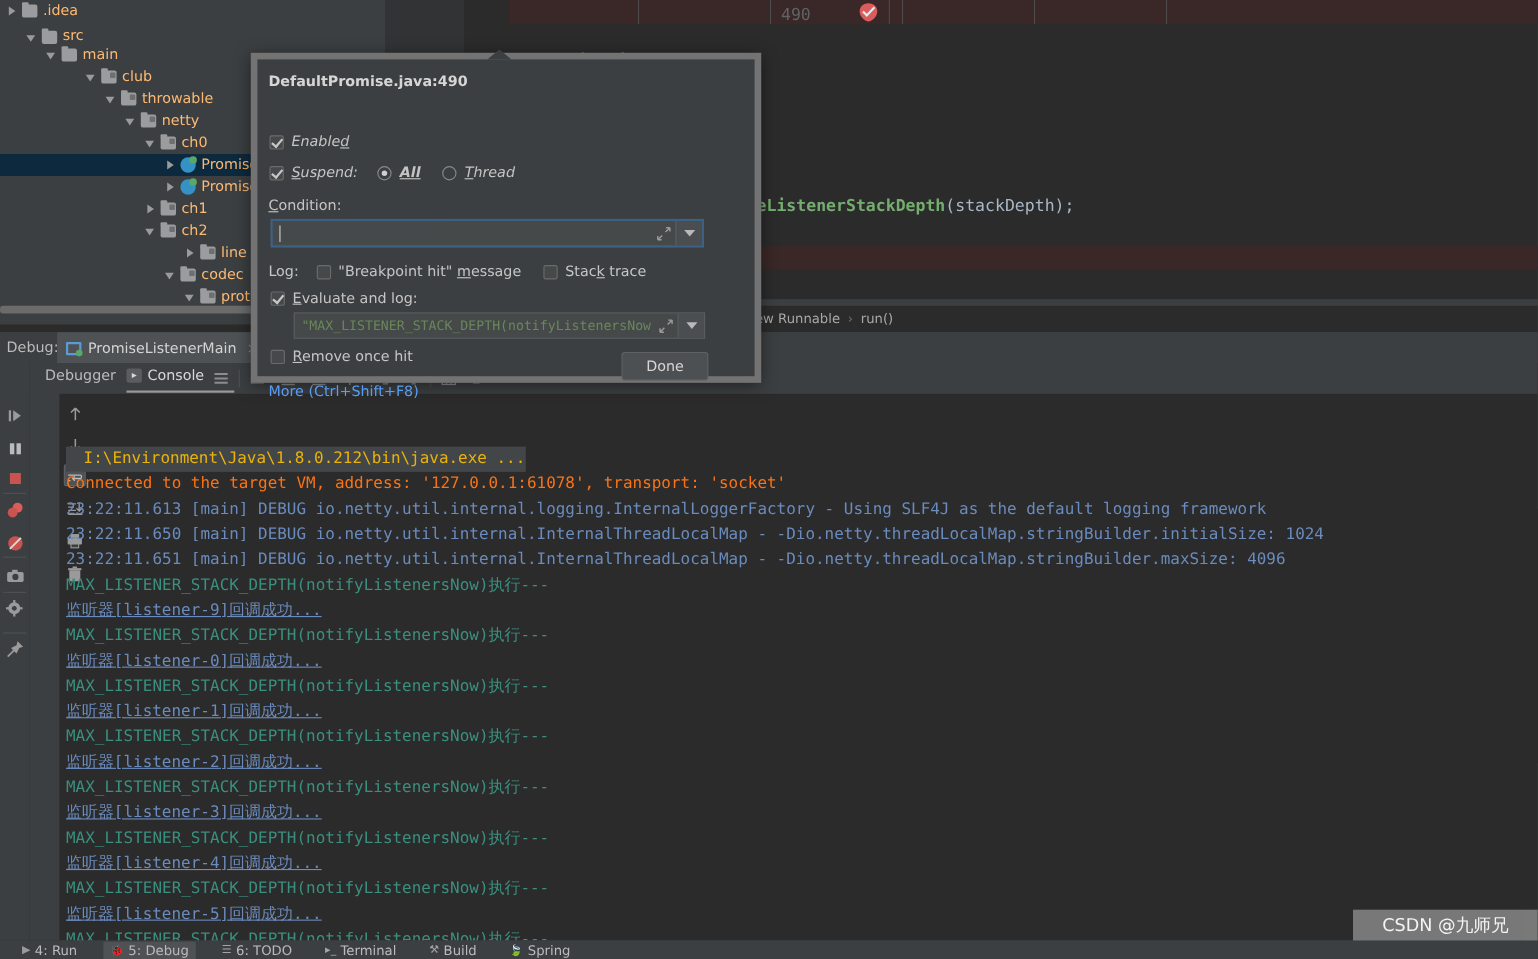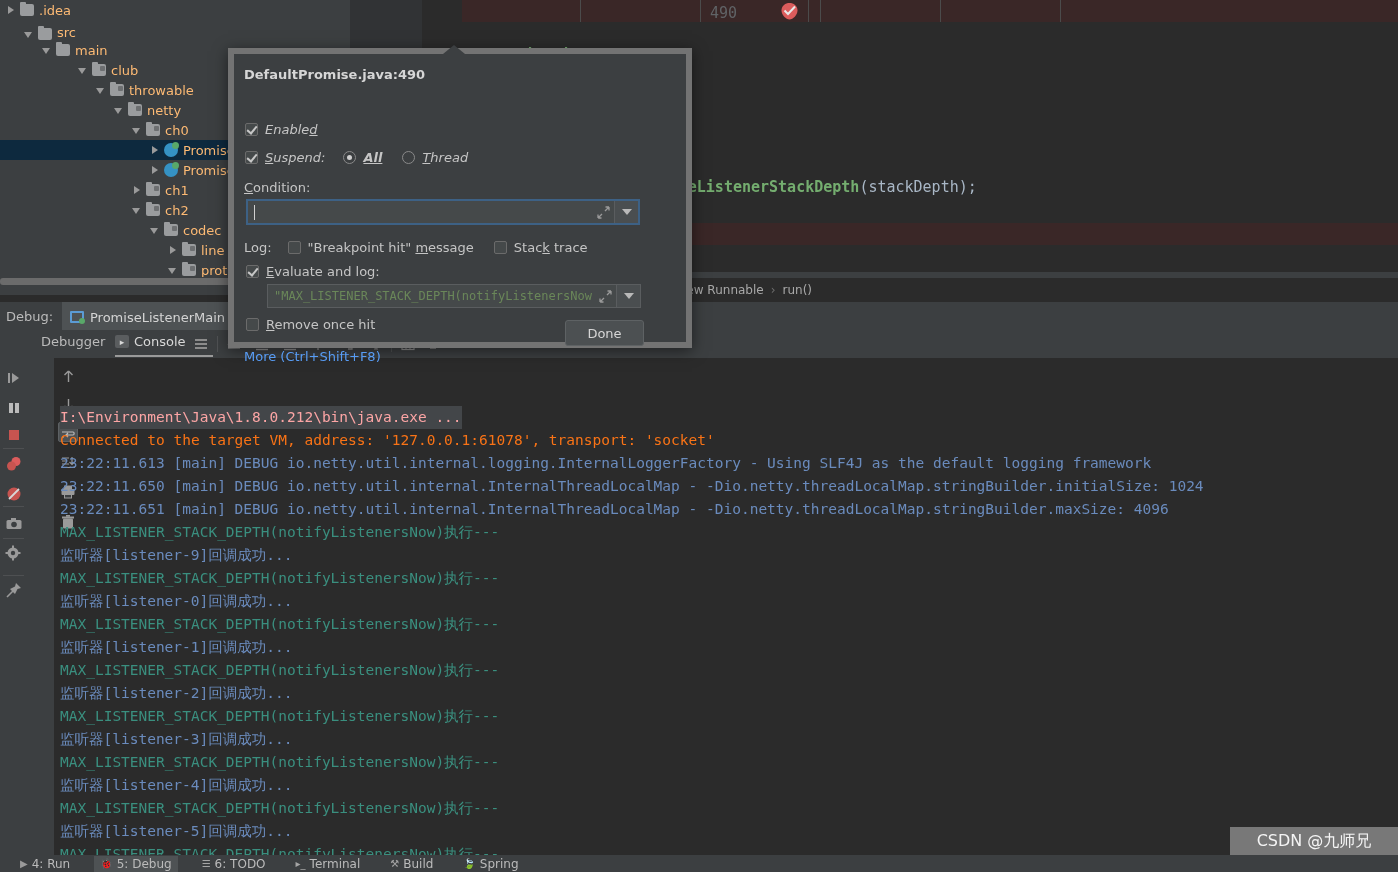--- a/index.html
+++ b/index.html
@@ -207,21 +207,21 @@
 
   
   .debug-tab-bar {
     position: absolute; left: 0; top: 302px; width: 1398px; height: 28px;
     background: #3c3f41; border-bottom: none;
   }
   .debug-label {
     position: absolute; left: 6px; top: 7px; font-size: 13px; color: #bbbbbb;
   }
   .debug-tab {
-    position: absolute; left: 62px; top: 0px; height: 32px;
+    position: absolute; left: 52px; top: 0px; height: 32px;
     background: #4e5254; display: flex; align-items: center; padding: 0 8px;
     border-bottom: 2px solid #4a88c7;
   }
   .tab-ico {
     width: 14px; height: 12px; border: 2px solid #5b9bd5; border-radius: 1px;
     position: relative; margin-right: 6px;
   }
   .tab-ico::after {
     content: ""; position: absolute; right: -3px; bottom: -3px; width: 6px; height: 6px;
     background: #59a869; border-radius: 50%;
@@ -268,25 +268,25 @@
     display: flex; align-items: center; justify-content: center;
     color: #9a9a9a;
   }
   .tb-sep { position: absolute; top: 6px; width: 1px; height: 16px; background: #505254; }
 
   .console {
     position: absolute; left: 60px; top: 360px; width: 1338px; height: 495px;
     font-family: "DejaVu Sans Mono", monospace; font-size: 14.5px;
     line-height: 23px; white-space: pre; overflow: hidden;
   }
-  .c-cmd { color: #fca5a5; background: #434649; display: inline-block; }
+  .c-cmd { color: #eab308; background: #434649; display: inline-block; padding-left: 16px; }
   .c-conn { color: #f97316; }
   .c-dbg { color: #6a8bbd; }
   .c-green { color: #3a8f7f; }
-  .c-blue { color: #6a8bbd; }
+  .c-blue { color: #6a8bbd; text-decoration: underline; }
 
   
   .statusbar {
     position: absolute; left: 0; bottom: 0; width: 1398px; height: 17px;
     background: #3c3f41; display: flex; align-items: center;
     font-size: 12px; color: #bbbbbb;
   }
   .sb-item { display: flex; align-items: center; margin-right: 18px; white-space: nowrap; }
   .sb-item.active { background: #4e5254; }
   .sb-ico { margin-right: 4px; display: inline-flex; align-items: center; }
@@ -396,29 +396,29 @@
         <div class="tree-row" style="padding-left: 132px;">
           <span class="tri right"></span>
           <span class="folder pkg"></span>
           <span class="tree-label">ch1</span>
         </div>
         <div class="tree-row" style="padding-left: 132px;">
           <span class="tri down"></span>
           <span class="folder pkg"></span>
           <span class="tree-label">ch2</span>
         </div>
-        <div class="tree-row" style="padding-left: 150px;">
-          <span class="tri down"></span>
-          <span class="folder pkg"></span>
-          <span class="tree-label">codec</span>
-        </div>
         <div class="tree-row" style="padding-left: 168px;">
           <span class="tri right"></span>
           <span class="folder pkg"></span>
           <span class="tree-label">line</span>
+        </div>
+        <div class="tree-row" style="padding-left: 150px;">
+          <span class="tri down"></span>
+          <span class="folder pkg"></span>
+          <span class="tree-label">codec</span>
         </div>
         <div class="tree-row" style="padding-left: 168px;">
           <span class="tri down"></span>
           <span class="folder pkg"></span>
           <span class="tree-label">prot</span>
         </div>
       </div>
     <div class="tree-hscroll">
       <div class="thumb"></div>
     </div>

